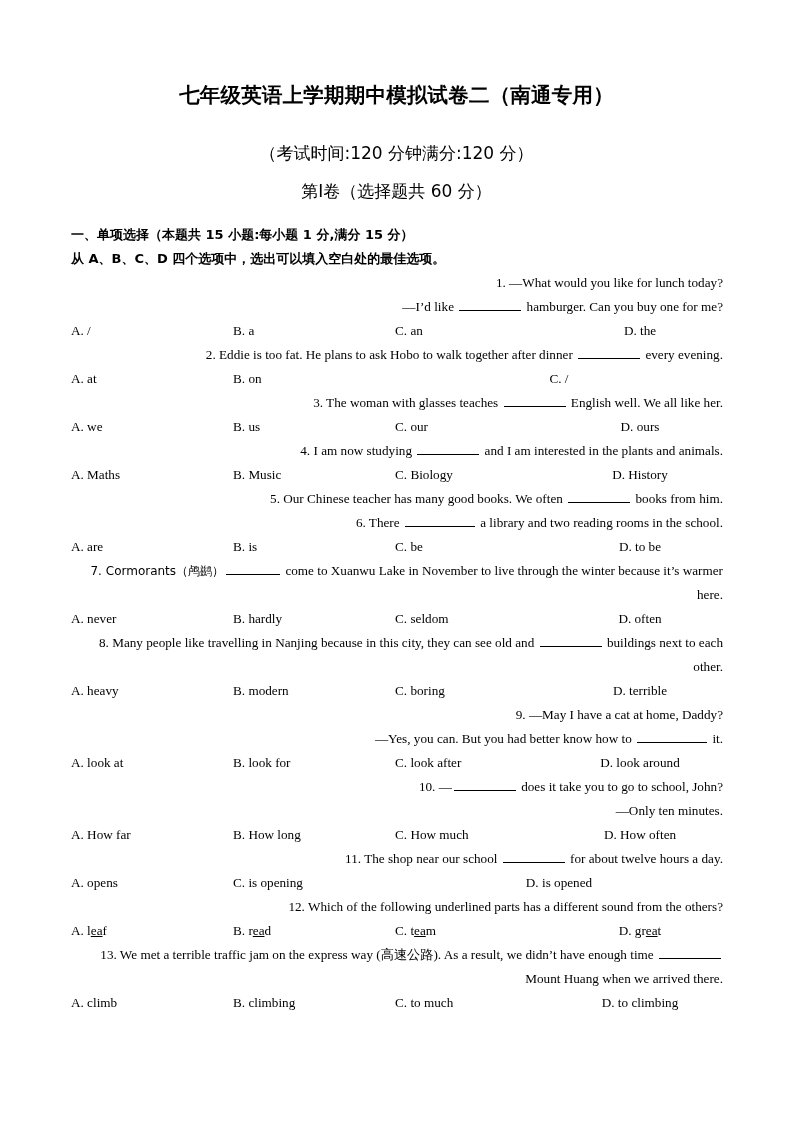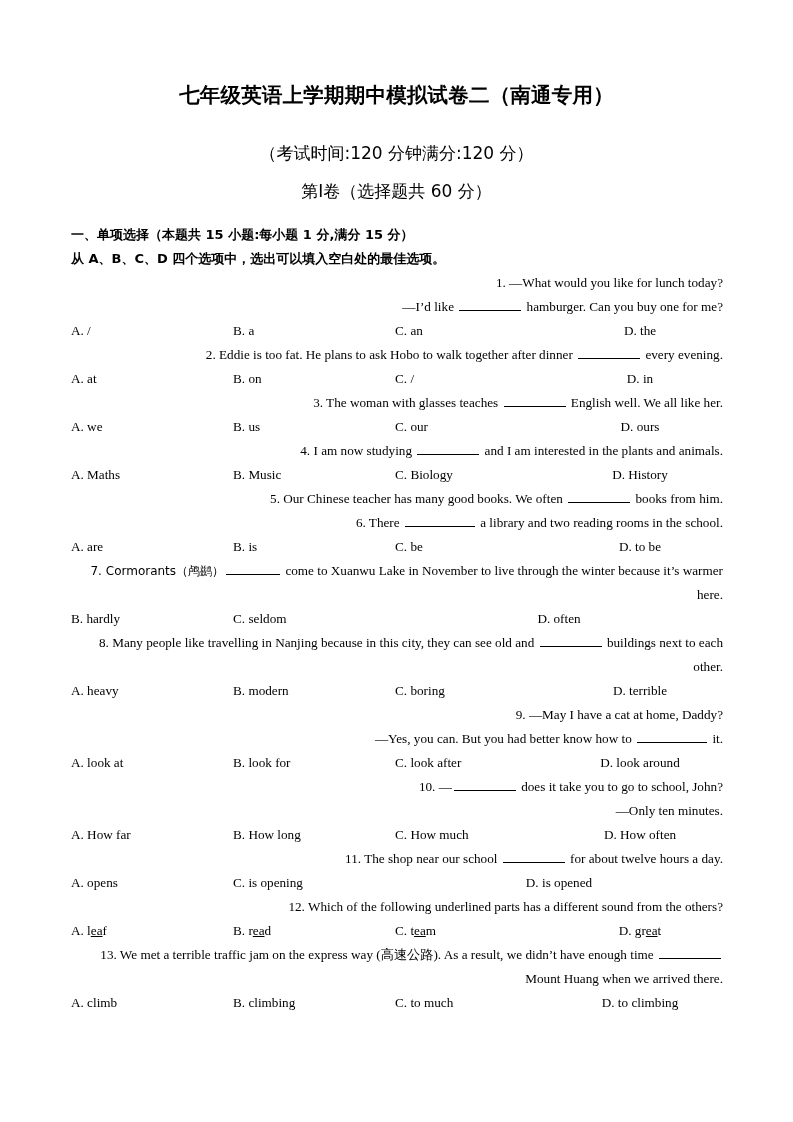--- a/index.html
+++ b/index.html
@@ -111,21 +111,20 @@
         <span class="opt">D. the</span>
       </div>
     </div>
 
     <div>
       <p class="q-line"><span>2. Eddie is too fat. He plans to ask Hobo to walk together after dinner </span><span class="blank w-med"></span><span> every evening.</span></p>
       <div class="opts">
         <span class="opt">A. at</span>
         <span class="opt">B. on</span>
         <span class="opt">C. /</span>
-        <span class="opt">D. in</span>
       </div>
     </div>
 
     <div>
       <p class="q-line"><span>3. The woman with glasses teaches </span><span class="blank w-med"></span><span> English well. We all like her.</span></p>
       <div class="opts">
         <span class="opt">A. we</span>
         <span class="opt">B. us</span>
         <span class="opt">C. our</span>
         <span class="opt">D. ours</span>
@@ -153,20 +152,21 @@
         <span class="opt">B. is</span>
         <span class="opt">C. be</span>
         <span class="opt">D. to be</span>
       </div>
     </div>
 
     <div>
       <p class="q-line"><span class="cn">7. Cormorants（鸬鹚）</span><span class="blank w-short"></span><span> come to Xuanwu Lake in November to live through the winter because it’s warmer</span></p>
       <p class="q-line">here.</p>
       <div class="opts">
+        <span class="opt">A. never</span>
         <span class="opt">B. hardly</span>
         <span class="opt">C. seldom</span>
         <span class="opt">D. often</span>
       </div>
     </div>
 
     <div>
       <p class="q-line"><span>8. Many people like travelling in Nanjing because in this city, they can see old and </span><span class="blank w-med"></span><span> buildings next to each</span></p>
       <p class="q-line">other.</p>
       <div class="opts">

